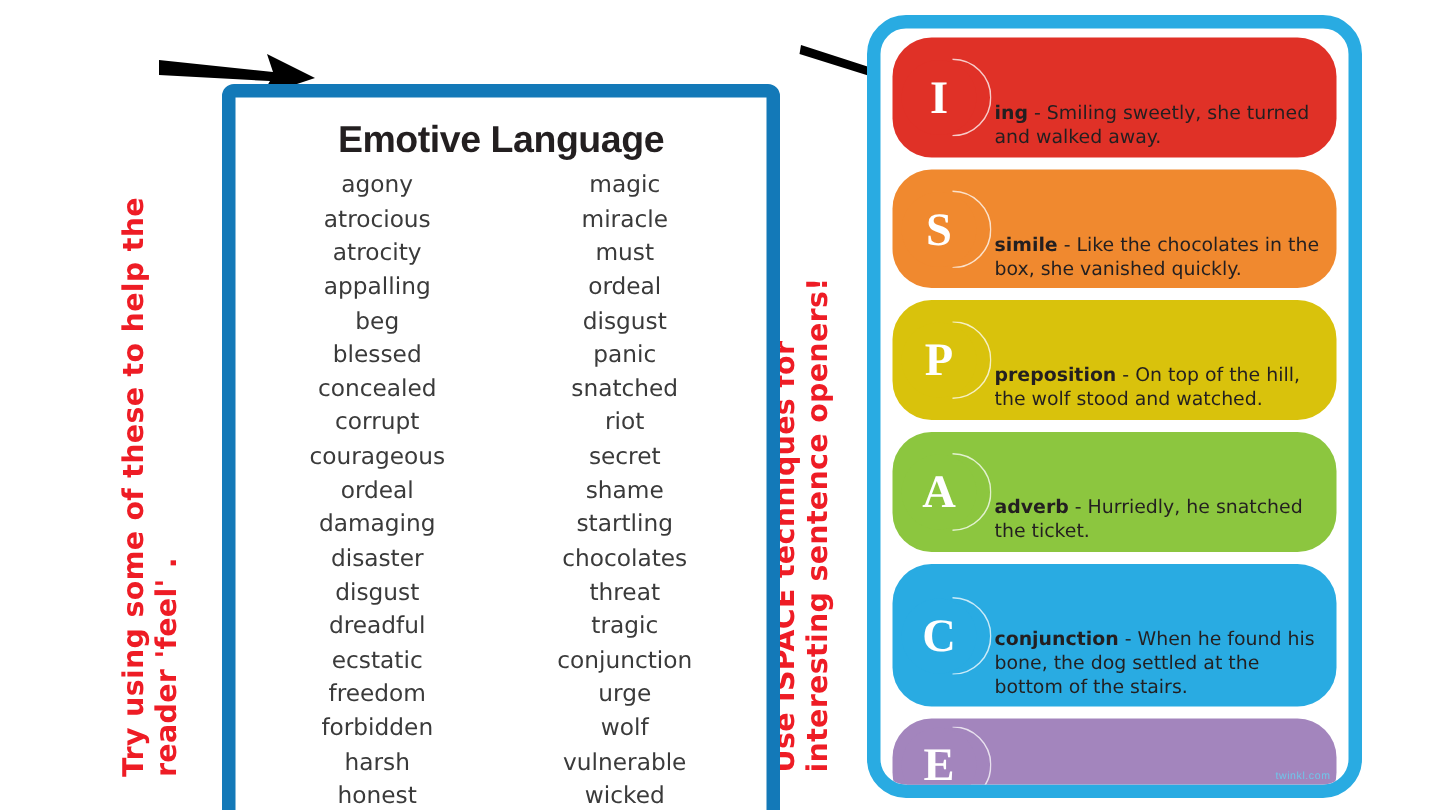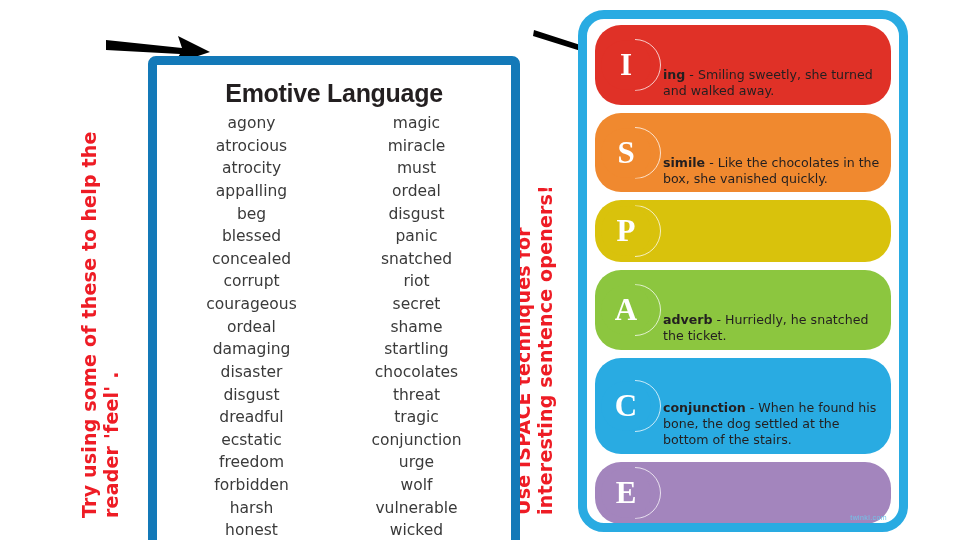--- a/index.html
+++ b/index.html
@@ -152,20 +152,21 @@
         <div class="ispace-row" style="background: rgb(224, 49, 39);">
           <div class="badge" style="background: rgb(224, 49, 39);">I</div>
           <div class="rowtext"><b>ing</b> <span>-</span> <span>Smiling sweetly, she turned and walked away.</span></div>
         </div>
         <div class="ispace-row" style="background: rgb(240, 137, 47);">
           <div class="badge" style="background: rgb(240, 137, 47);">S</div>
           <div class="rowtext"><b>simile</b> <span>-</span> <span>Like the chocolates in the box, she vanished quickly.</span></div>
         </div>
         <div class="ispace-row" style="background: rgb(217, 194, 12);">
           <div class="badge" style="background: rgb(217, 194, 12);">P</div>
+          <div class="rowtext"><b>preposition</b> <span>-</span> <span>On top of the hill, the wolf stood and watched.</span></div>
         </div>
         <div class="ispace-row" style="background: rgb(140, 198, 63);">
           <div class="badge" style="background: rgb(140, 198, 63);">A</div>
           <div class="rowtext"><b>adverb</b> <span>-</span> <span>Hurriedly, he snatched the ticket.</span></div>
         </div>
         <div class="ispace-row" style="background: rgb(41, 171, 226);">
           <div class="badge" style="background: rgb(41, 171, 226);">C</div>
           <div class="rowtext"><b>conjunction</b> <span>-</span> <span>When he found his bone, the dog settled at the bottom of the stairs.</span></div>
         </div>
         <div class="ispace-row" style="background: rgb(163, 133, 189);">

